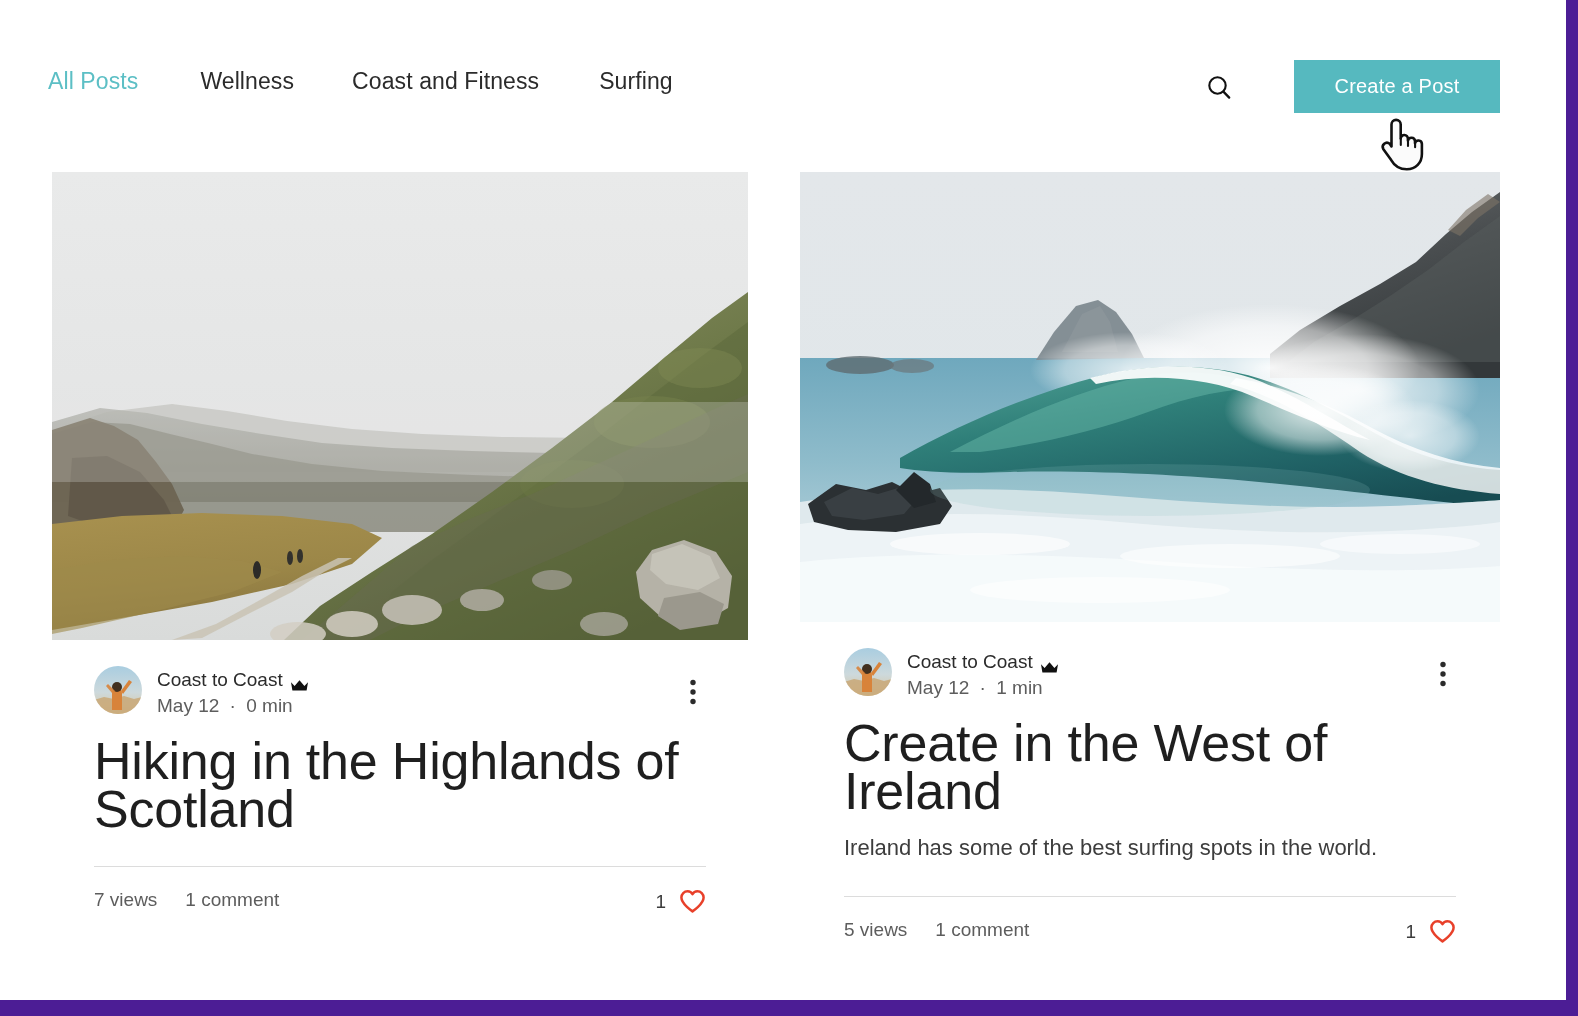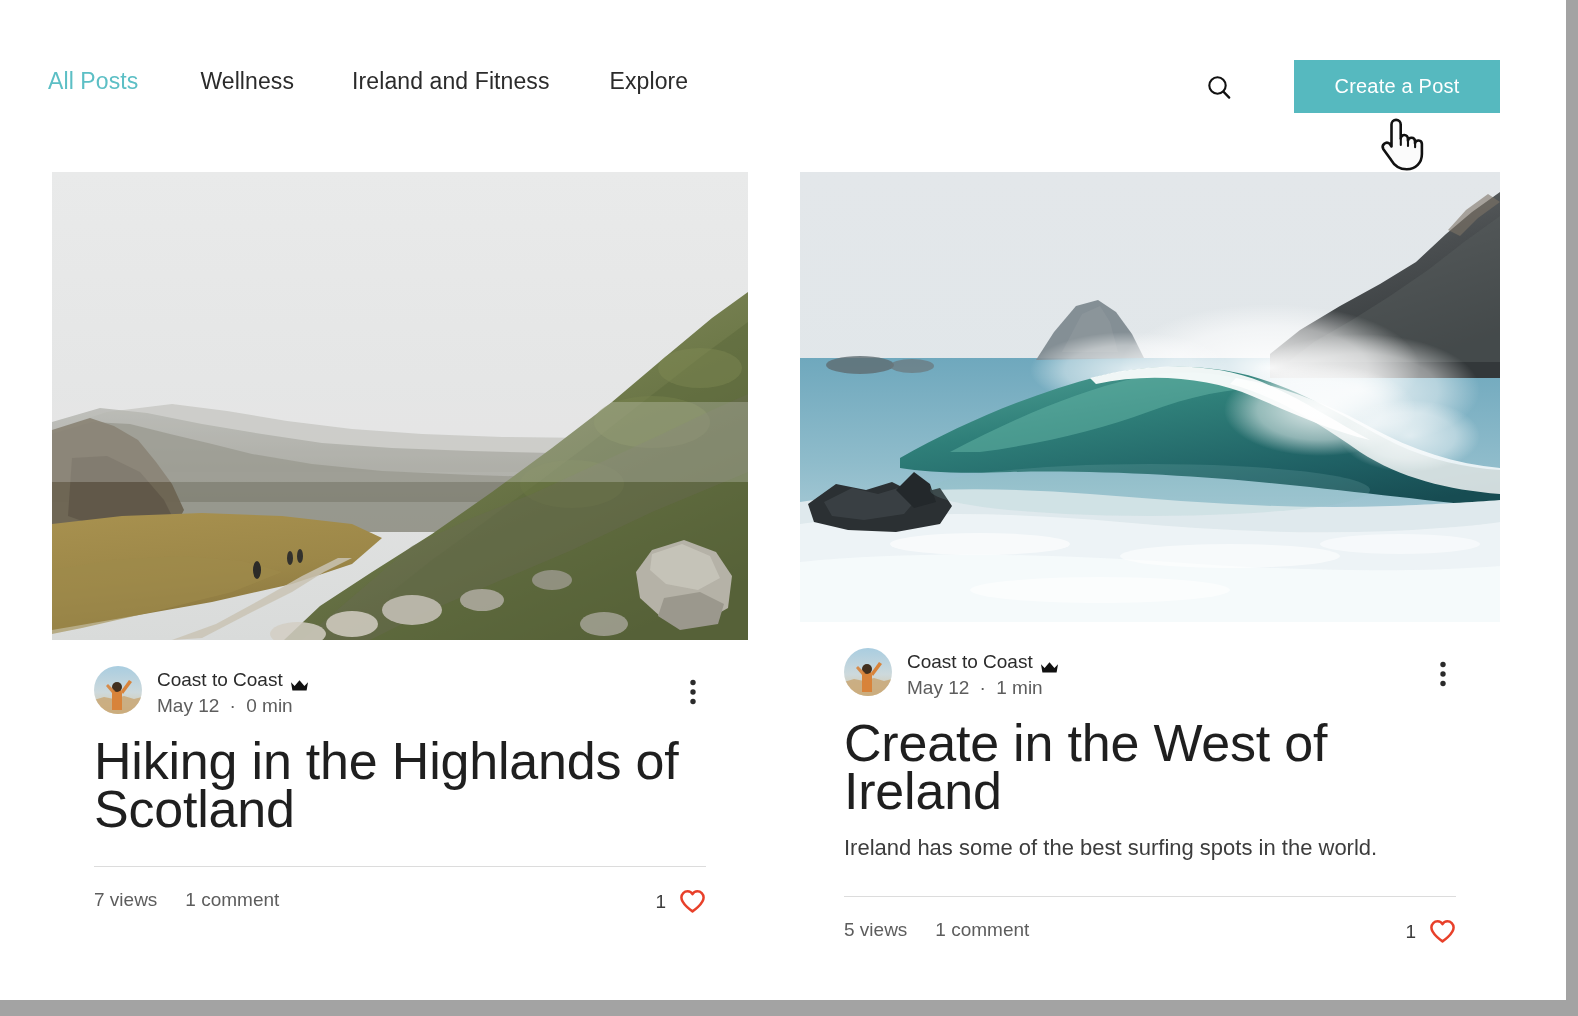--- a/index.html
+++ b/index.html
@@ -8,21 +8,21 @@
     background: #000;
   }
   body {
     font-family: "Liberation Sans", sans-serif;
     -webkit-font-smoothing: antialiased;
   }
   .screen {
     position: relative;
     width: 1578px;
     height: 1016px;
-    background: #a3a3a3;
+    background: #4c1d95;
     overflow: hidden;
     text-decoration: underline;
   }
   .page {
     position: absolute;
     left: 0;
     top: 0;
     width: 1566px;
     height: 1000px;
     background: #ffffff;
@@ -210,23 +210,23 @@
 <div class="screen">
 <div class="page">
 
   <div class="header">
 
     <div class="nav">
       <div class="nav-item active">All Posts</div>
       <div class="nav-gap-1"></div>
       <div class="nav-item">Wellness</div>
       <div class="nav-gap-2"></div>
-      <div class="nav-item">Ireland and Fitness</div>
+      <div class="nav-item">Coast and Fitness</div>
       <div class="nav-gap-3"></div>
-      <div class="nav-item">Explore</div>
+      <div class="nav-item">Surfing</div>
     </div>
 
     <div class="search-icon">
       <svg viewBox="0 0 32 32" width="32" height="32">
         <circle cx="14.5" cy="13.5" r="8.2" fill="none" stroke="#111" stroke-width="2.1"></circle>
         <line x1="20.4" y1="19.6" x2="26.2" y2="25.6" stroke="#111" stroke-width="2.3" stroke-linecap="round"></line>
       </svg>
     </div>
 
     <button class="create-btn">Create a Post</button>

